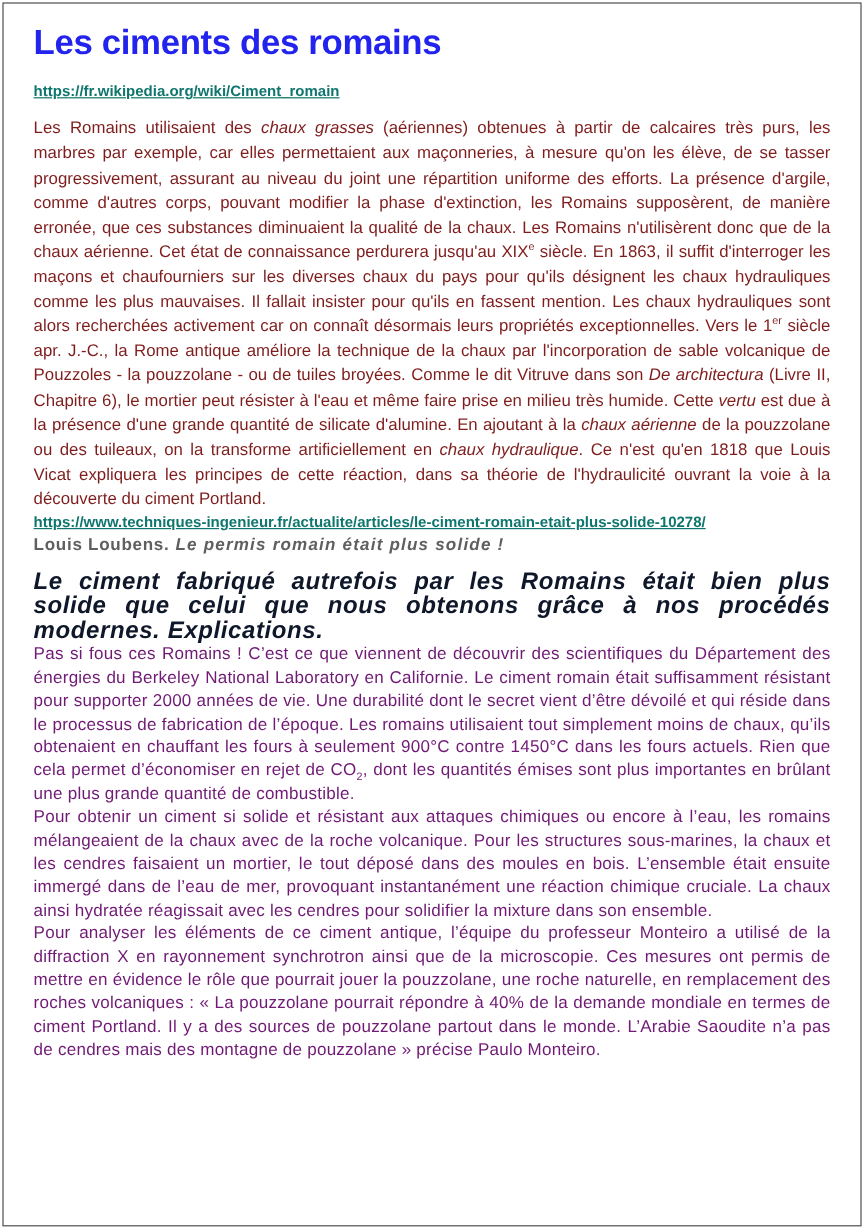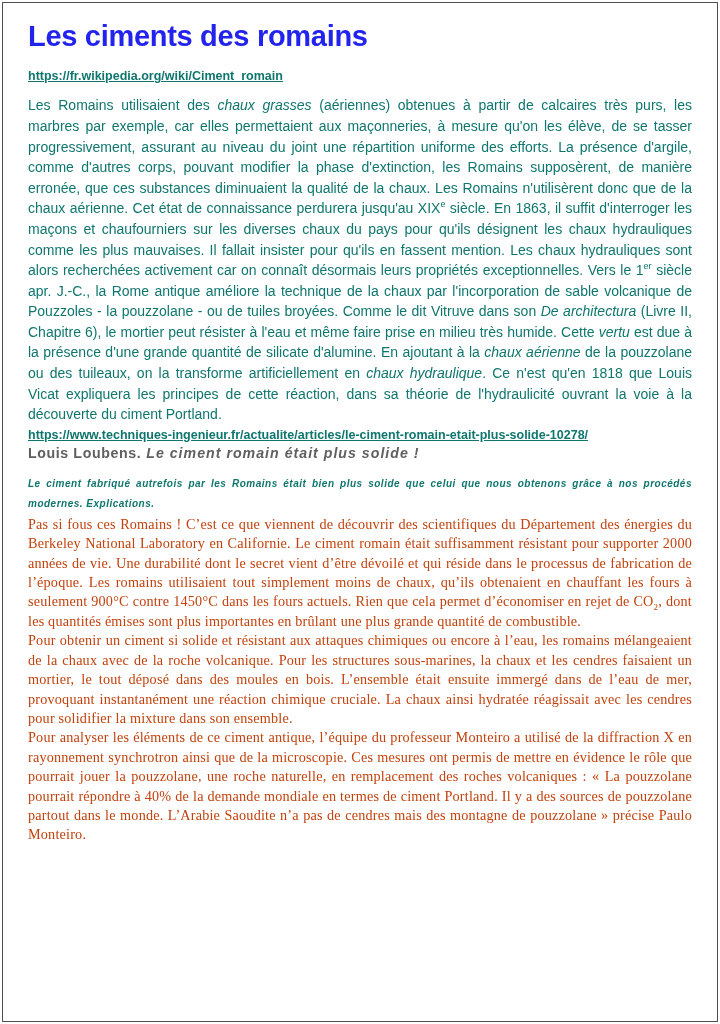--- a/index.html
+++ b/index.html
@@ -45,74 +45,73 @@
     font-weight: 600;
     cursor: pointer;
     word-break: break-all;
   }
   .link1 { margin-top: 16px; }
   .para1 {
     margin: 11px 0 0 0;
     font-size: 14px;
     line-height: 20.6px;
     text-align: justify;
-    color: #0f766e;
+    color: #7f1d1d;
   }
   .link2 { }
   .byline {
     margin: 2px 0 0 0;
     font-size: 14.2px;
     font-weight: bold;
     color: #5f5f5f;
     letter-spacing: 0.6px;
   }
   .byline .headline {
     font-style: italic;
     margin-left: 5px;
     letter-spacing: 1px;
   }
   .lead {
     margin: 13px 0 0 0;
-    font-size: 10px;
+    font-size: 20px;
     line-height: 20.5px;
     font-weight: bold;
     font-style: italic;
-    color: #0f766e;
+    color: #0f172a;
     text-align: justify;
     letter-spacing: 0.5px;
   }
   .body2 p {
     margin: 0;
     font-size: 14.2px;
     line-height: 19.4px;
     text-align: justify;
-    color: #c2410c;
+    color: #701a75;
     letter-spacing: 0.2px;
-    font-family: Liberation Serif, serif;
   }
   sup { font-size: 9px; line-height: 0; }
   sub { font-size: 9px; line-height: 0; }
 </style>
 </head>
 <body>
 
 <div class="page">
   <div class="page-border"></div>
   <div class="content">
 
     <h1 class="doc-title">Les ciments des romains</h1>
 
     <a class="src-link link1">https://fr.wikipedia.org/wiki/Ciment_romain</a>
 
     <p class="para1"><span>Les Romains utilisaient des </span><span style="font-style: italic;">chaux grasses</span><span> (aériennes) obtenues à partir de calcaires très purs, les marbres par exemple, car elles permettaient aux maçonneries, à mesure qu'on les élève, de se tasser progressivement, assurant au niveau du joint une répartition uniforme des efforts. La présence d'argile, comme d'autres corps, pouvant modifier la phase d'extinction, les Romains supposèrent, de manière erronée, que ces substances diminuaient la qualité de la chaux. Les Romains n'utilisèrent donc que de la chaux aérienne. Cet état de connaissance perdurera jusqu'au XIX</span><sup>e</sup><span> siècle. En 1863, il suffit d'interroger les maçons et chaufourniers sur les diverses chaux du pays pour qu'ils désignent les chaux hydrauliques comme les plus mauvaises. Il fallait insister pour qu'ils en fassent mention. Les chaux hydrauliques sont alors recherchées activement car on connaît désormais leurs propriétés exceptionnelles. Vers le 1</span><sup>er</sup><span> siècle apr. J.-C., la Rome antique améliore la technique de la chaux par l'incorporation de sable volcanique de Pouzzoles - la pouzzolane - ou de tuiles broyées. Comme le dit Vitruve dans son </span><span style="font-style: italic;">De architectura</span><span> (Livre II, Chapitre 6), le mortier peut résister à l'eau et même faire prise en milieu très humide. Cette </span><span style="font-style: italic;">vertu</span><span> est due à la présence d'une grande quantité de silicate d'alumine. En ajoutant à la </span><span style="font-style: italic;">chaux aérienne</span><span> de la pouzzolane ou des tuileaux, on la transforme artificiellement en </span><span style="font-style: italic;">chaux hydraulique</span><span>. Ce n'est qu'en 1818 que Louis Vicat expliquera les principes de cette réaction, dans sa théorie de l'hydraulicité ouvrant la voie à la découverte du ciment Portland.</span></p>
 
     <a class="src-link link2">https://www.techniques-ingenieur.fr/actualite/articles/le-ciment-romain-etait-plus-solide-10278/</a>
 
     <p class="byline">
-      <span>Louis Loubens.</span><span class="headline">Le ciment romain était plus solide !</span>
+      <span>Louis Loubens.</span><span class="headline">Le permis romain était plus solide !</span>
     </p>
 
     <p class="lead">Le ciment fabriqué autrefois par les Romains était bien plus solide que celui que nous obtenons grâce à nos procédés modernes. Explications.</p>
 
     <div class="body2">
       <p><span>Pas si fous ces Romains ! C’est ce que viennent de découvrir des scientifiques du Département des énergies du Berkeley National Laboratory en Californie. Le ciment romain était suffisamment résistant pour supporter 2000 années de vie. Une durabilité dont le secret vient d’être dévoilé et qui réside dans le processus de fabrication de l’époque. Les romains utilisaient tout simplement moins de chaux, qu’ils obtenaient en chauffant les fours à seulement 900°C contre 1450°C dans les fours actuels. Rien que cela permet d’économiser en rejet de CO</span><sub>2</sub><span>, dont les quantités émises sont plus importantes en brûlant une plus grande quantité de combustible.</span></p>
       <p><span>Pour obtenir un ciment si solide et résistant aux attaques chimiques ou encore à l’eau, les romains mélangeaient de la chaux avec de la roche volcanique. Pour les structures sous-marines, la chaux et les cendres faisaient un mortier, le tout déposé dans des moules en bois. L’ensemble était ensuite immergé dans de l’eau de mer, provoquant instantanément une réaction chimique cruciale. La chaux ainsi hydratée réagissait avec les cendres pour solidifier la mixture dans son ensemble.</span></p>
       <p><span>Pour analyser les éléments de ce ciment antique, l’équipe du professeur Monteiro a utilisé de la diffraction X en rayonnement synchrotron ainsi que de la microscopie. Ces mesures ont permis de mettre en évidence le rôle que pourrait jouer la pouzzolane, une roche naturelle, en remplacement des roches volcaniques : « La pouzzolane pourrait répondre à 40% de la demande mondiale en termes de ciment Portland. Il y a des sources de pouzzolane partout dans le monde. L’Arabie Saoudite n’a pas de cendres mais des montagne de pouzzolane » précise Paulo Monteiro.</span></p>
     </div>
 

